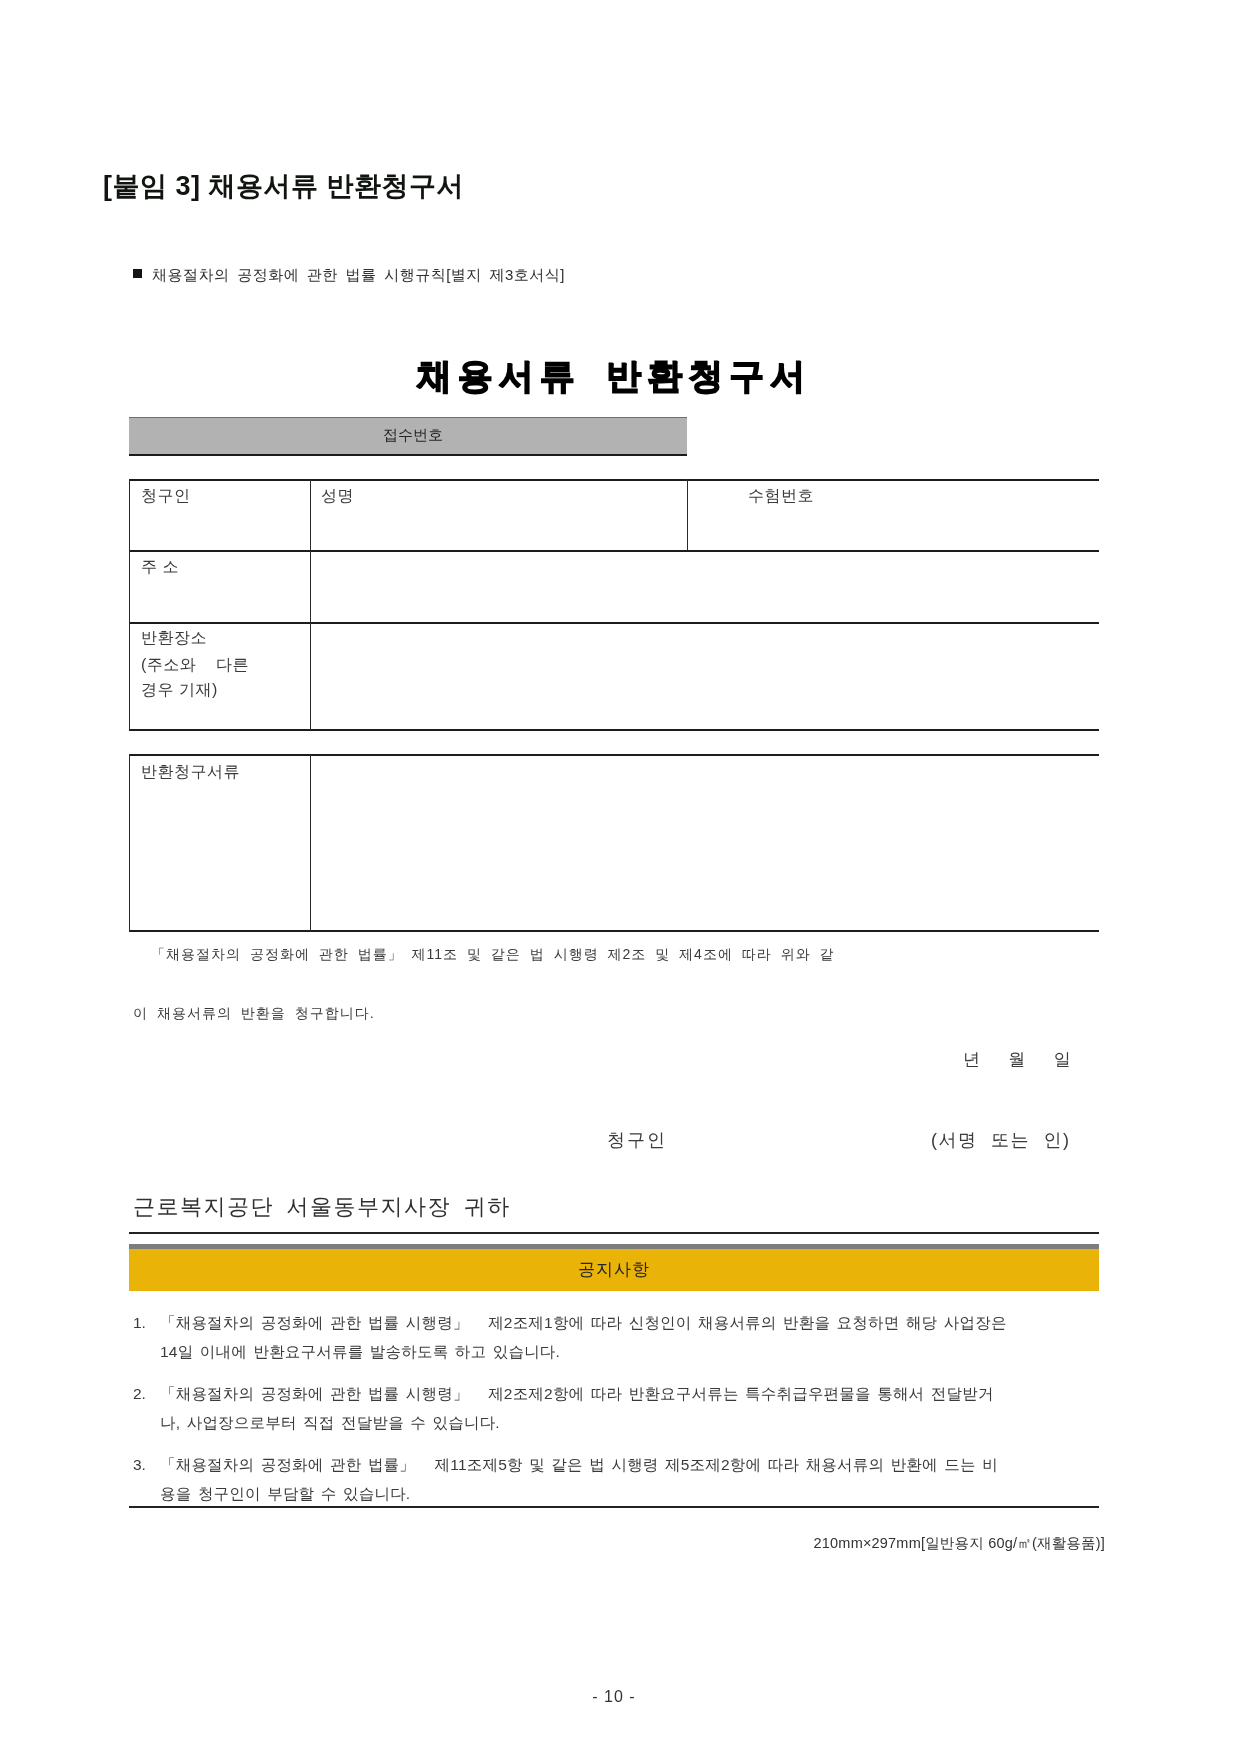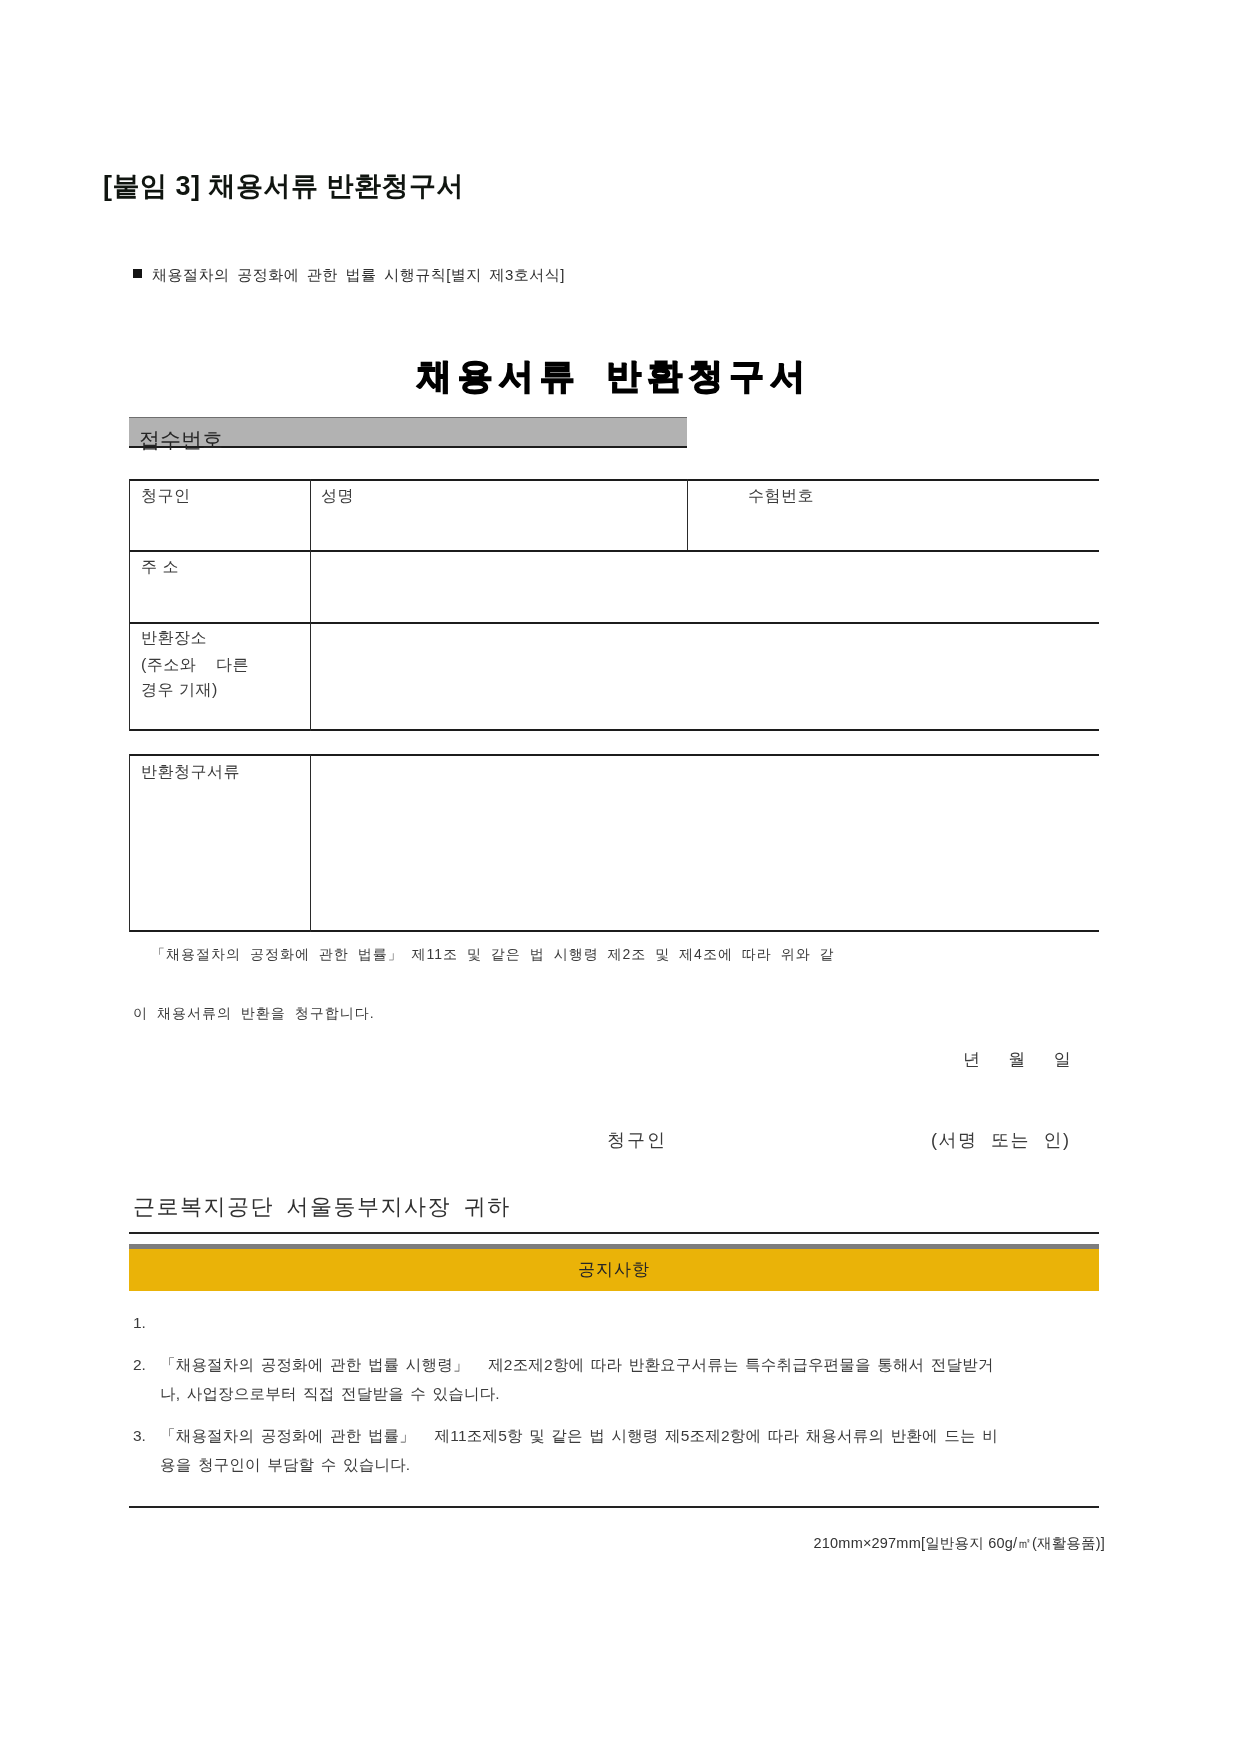--- a/index.html
+++ b/index.html
@@ -12,21 +12,21 @@
   .attachment-title{left:103px;top:168px;font-size:27px;font-weight:bold;color:#101510;letter-spacing:0.5px;}
   .regulation-note{left:133px;top:266px;font-size:15px;color:#2f2f2f;letter-spacing:0.5px;word-spacing:3px;}
   .sq-bullet{display:inline-block;width:9px;height:9px;background:#141414;margin-right:10px;vertical-align:2px;}
   .form-title{left:129px;top:353px;width:970px;text-align:center;font-size:35px;font-weight:900;
     letter-spacing:6px;word-spacing:10px;color:#000;-webkit-text-stroke:1.6px #000;}
   
   .hline{position:absolute;height:2px;background:#1c1c1c;}
   .vline{position:absolute;width:1px;background:#2a2a2a;}
   
   .gcell{position:absolute;background:#b2b2b2;border-top:1px solid #6f6f6f;border-bottom:2px solid #1c1c1c;
-    font-size:21px;color:#252525;padding:8px 0 0 10px;box-sizing:border-box;height:31px;}
+    font-size:15px;color:#252525;padding:8px 0 0 10px;box-sizing:border-box;height:39px;text-align:center;}
   .gcell1{left:129px;top:417px;width:558px;}
   .gcell2{left:694px;top:417px;width:405px;}
   .cell-label{position:absolute;font-size:16px;color:#3a3a3a;letter-spacing:0.5px;white-space:pre;}
   
   .stmt{font-size:14px;color:#3a3a3a;letter-spacing:1px;word-spacing:4px;}
   .date-line{left:963px;top:1048px;font-size:17px;color:#3a3a3a;white-space:pre;}
   .signer{left:607px;top:1128px;font-size:18px;color:#3a3a3a;letter-spacing:2px;}
   .sign-note{left:931px;top:1128px;font-size:18px;color:#3a3a3a;letter-spacing:1.5px;word-spacing:7px;}
   .recipient{left:133px;top:1192px;font-size:22px;color:#303030;letter-spacing:1.5px;word-spacing:5px;}
   
@@ -87,33 +87,38 @@
   <div class="abs recipient">근로복지공단 서울동부지사장 귀하</div>
   <div class="hline" style="left:129px;top:1232px;width:970px;background:#222;"></div>
 
   <div class="notice-bar">
     <span>공지사항</span>
   </div>
 
   <div class="notice-list">
     <div class="notice-item">
       <div class="notice-num">1.</div>
+      <div class="notice-lines">
+        <div>「채용절차의 공정화에 관한 법률 시행령」   제2조제1항에 따라 신청인이 채용서류의 반환을 요청하면 해당 사업장은</div>
+        <div>14일 이내에 반환요구서류를 발송하도록 하고 있습니다.</div>
+      </div>
     </div>
     <div class="notice-item">
       <div class="notice-num">2.</div>
       <div class="notice-lines">
         <div>「채용절차의 공정화에 관한 법률 시행령」   제2조제2항에 따라 반환요구서류는 특수취급우편물을 통해서 전달받거</div>
         <div>나, 사업장으로부터 직접 전달받을 수 있습니다.</div>
       </div>
     </div>
     <div class="notice-item">
       <div class="notice-num">3.</div>
       <div class="notice-lines">
         <div>「채용절차의 공정화에 관한 법률」   제11조제5항 및 같은 법 시행령 제5조제2항에 따라 채용서류의 반환에 드는 비</div>
         <div>용을 청구인이 부담할 수 있습니다.</div>
       </div>
     </div>
   </div>
 
   <div class="hline" style="left:129px;top:1506px;width:970px;background:#222;"></div>
   <div class="abs footer-spec">210mm×297mm[일반용지  60g/㎡(재활용품)]</div>
+  <div class="abs page-number">- 10 -</div>
 
 </div>
 
 </body></html>

